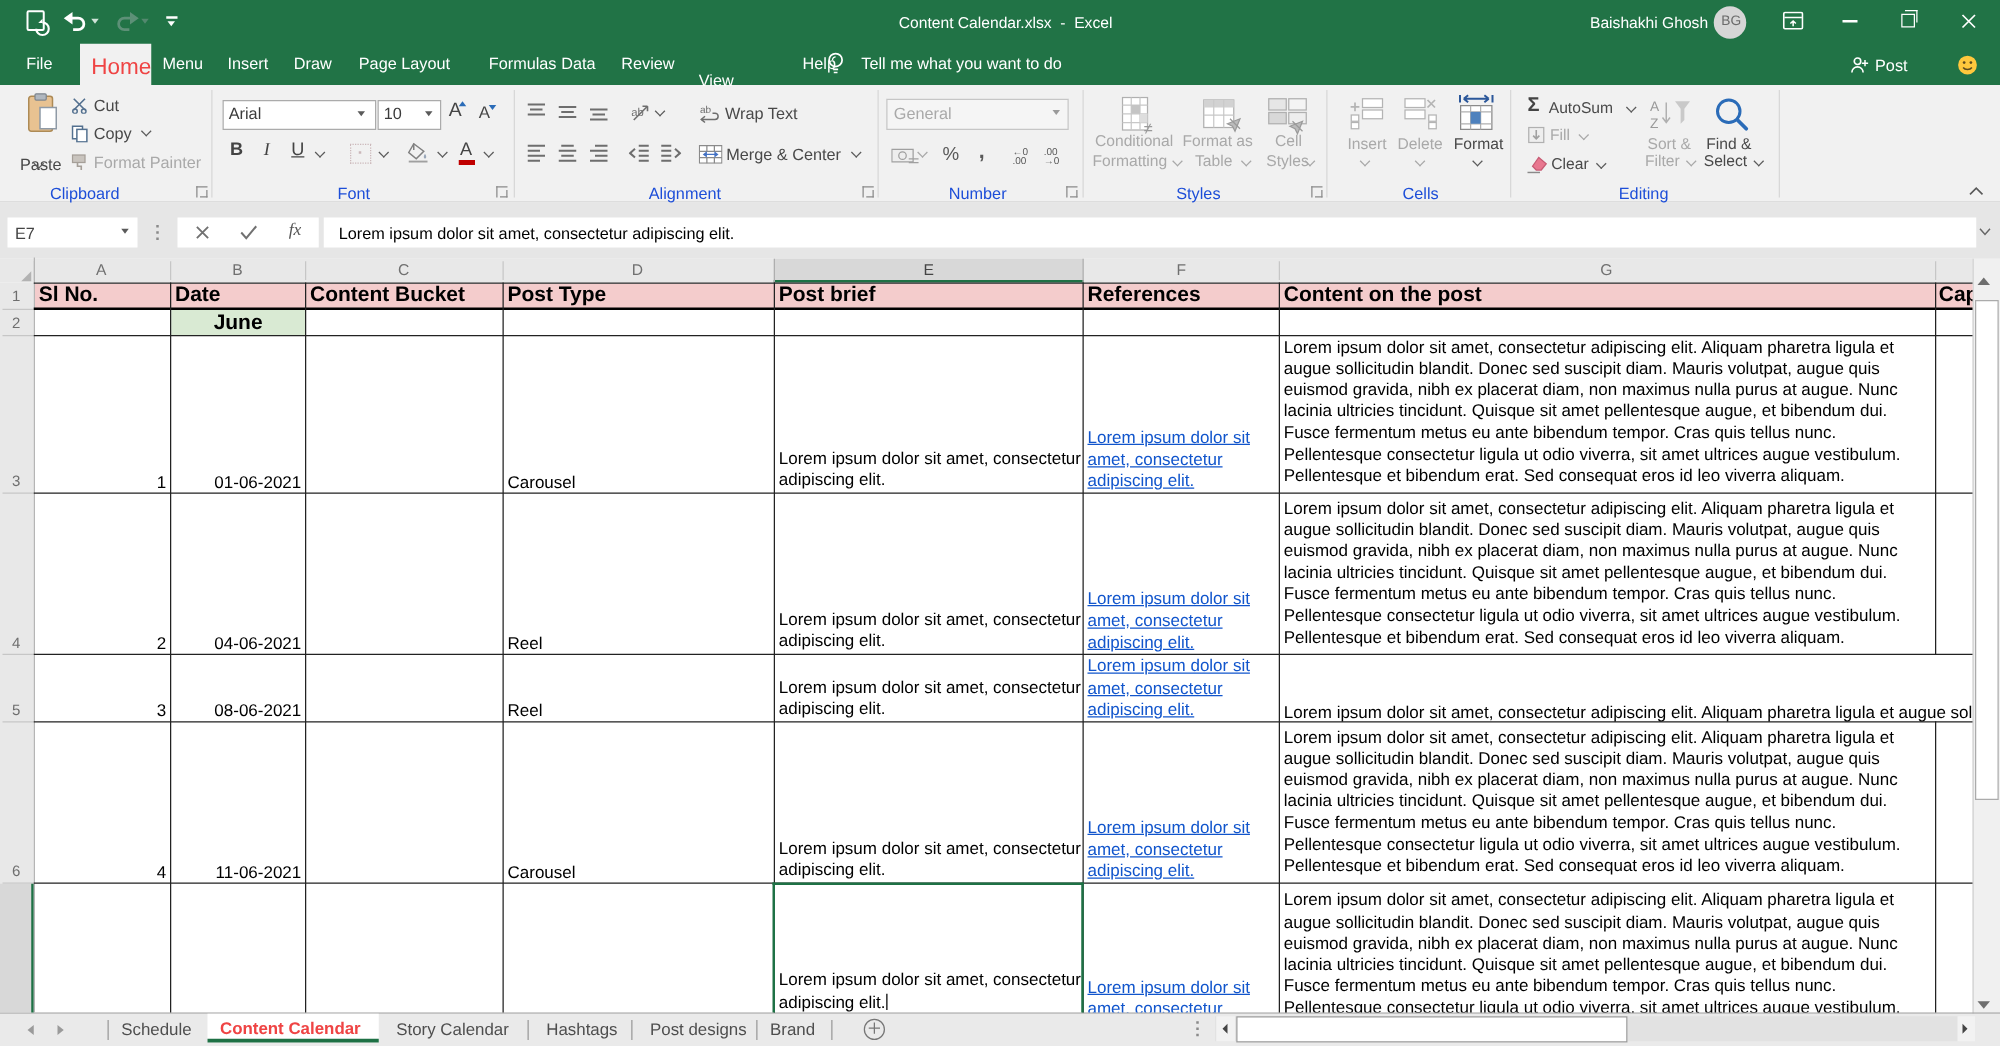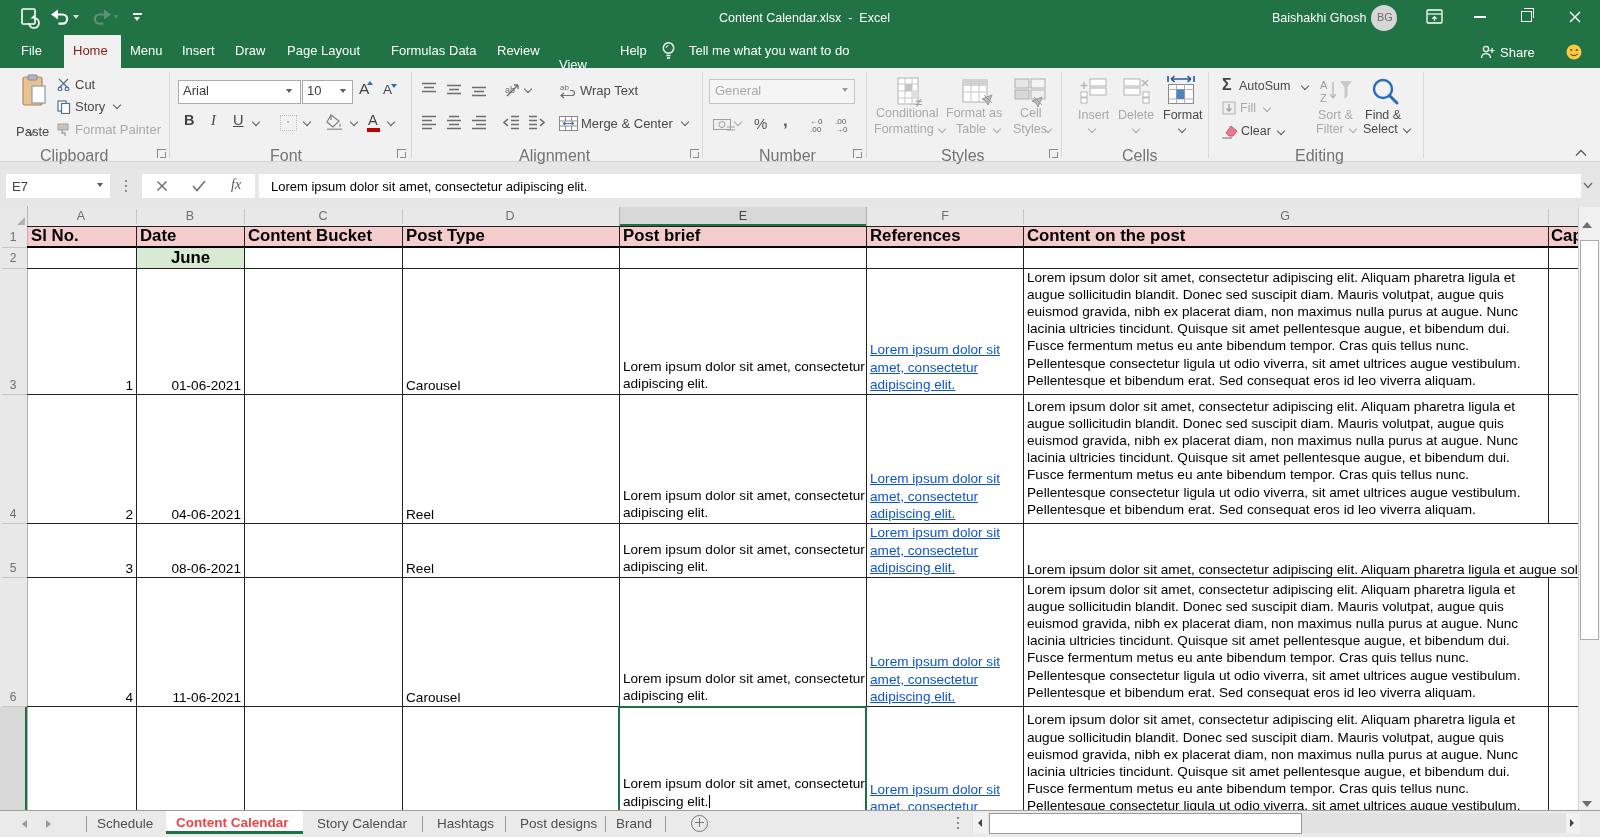--- a/index.html
+++ b/index.html
@@ -7,21 +7,21 @@
 .tx{position:absolute;white-space:nowrap}
 .c13{font-size:13.6px;line-height:17.2px;color:#000}
 .rt{text-align:right}
 .hd{position:absolute;top:226px;font-size:16.8px;line-height:20.5px;font-weight:bold;color:#000;white-space:nowrap}
 .lnk{color:#1155cc;text-decoration:underline}
 .vline{position:absolute;width:1px;background:#222}
 .hline{position:absolute;height:1px;background:#222}
 .wtx{color:#fff;font-size:13px}
 .rtx{font-size:12.5px;color:#494949}
 .dis{color:#a9a9a9}
-.glab{position:absolute;font-size:16px;color:#737373}
+.glab{position:absolute;font-size:13px;color:#1d4ed8}
 .dn{position:absolute;width:0;height:0;border-left:3.5px solid transparent;border-right:3.5px solid transparent;border-top:4px solid #5a5a5a}
 .dn.gray{border-top-color:#9a9a9a}
 .vv{position:absolute;width:5px;height:5px;border-left:1.4px solid #5a5a5a;border-bottom:1.4px solid #5a5a5a;transform:rotate(-45deg)}
 .vv.gray{border-color:#a8a8a8}
 .hdrL{position:absolute;font-size:12.5px;color:#707070;top:209px;text-align:center;width:40px}
 .gnum{position:absolute;font-size:12px;color:#6e6e6e;width:22px;text-align:center}
 .launch{position:absolute;width:8px;height:8px;border-left:1px solid #8a8a8a;border-top:1px solid #8a8a8a}
 .launch:after{content:"";position:absolute;left:2px;top:2px;width:5px;height:5px;border-right:1.5px solid #8a8a8a;border-bottom:1.5px solid #8a8a8a}
 </style></head>
 <body>
@@ -73,42 +73,42 @@
 </svg>
 <div class="ab" style="left:1474px;top:16px;width:12px;height:1.6px;background:#fff"></div>
 <div class="ab" style="left:1521px;top:11px;width:9px;height:9px;border:1.3px solid #fff"></div>
 <div class="ab" style="left:1524px;top:8px;width:9px;height:9px;border-top:1.3px solid #fff;border-right:1.3px solid #fff"></div>
 <svg class="ab" style="left:1569px;top:11px" width="12" height="12" viewBox="0 0 12 12">
 <path d="M1 1 L11 11 M11 1 L1 11" stroke="#fff" stroke-width="1.4"></path>
 </svg>
 
 <div class="ab" style="left:64px;top:35px;width:57px;height:33px;background:#f1f1f1"></div>
 <div class="tx wtx" style="left:21px;top:43px">File</div>
-<div class="tx" style="left:73px;top:43px;font-size:13px;color:#7f1d1d">Home</div>
+<div class="tx" style="left:73px;top:43px;font-size:18px;color:#ef4444">Home</div>
 <div class="tx wtx" style="left:130px;top:43px">Menu</div>
 <div class="tx wtx" style="left:182px;top:43px">Insert</div>
 <div class="tx wtx" style="left:235px;top:43px">Draw</div>
 <div class="tx wtx" style="left:287px;top:43px">Page Layout</div>
 <div class="tx wtx" style="left:391px;top:43px">Formulas</div>
 <div class="tx wtx" style="left:449px;top:43px">Data</div>
 <div class="tx wtx" style="left:497px;top:43px">Review</div>
 <div class="tx wtx" style="left:559px;top:57px">View</div>
-<div class="tx wtx" style="left:620px;top:43px">Help</div>
+<div class="tx wtx" style="left:642px;top:43px">Help</div>
 <svg class="ab" style="left:661px;top:40px" width="15" height="22" viewBox="0 0 15 22">
 <circle cx="7.5" cy="8" r="5.2" fill="none" stroke="#fff" stroke-width="1.4"></circle>
 <path d="M5.5 15.5 h4 M6 18 h3" stroke="#fff" stroke-width="1.3"></path>
 <path d="M7.5 5.5 a2.5 2.5 0 0 0 -2.5 2.5" fill="none" stroke="#fff" stroke-width="1"></path>
 </svg>
 <div class="tx wtx" style="left:689px;top:43px">Tell me what you want to do</div>
 <svg class="ab" style="left:1480px;top:44px" width="16" height="16" viewBox="0 0 16 16">
 <circle cx="6" cy="5" r="2.6" fill="none" stroke="#fff" stroke-width="1.3"></circle>
 <path d="M1.5 14 a4.5 4.5 0 0 1 9 0" fill="none" stroke="#fff" stroke-width="1.3"></path>
 <path d="M12 4 v5 M9.5 6.5 h5" stroke="#fff" stroke-width="1.2"></path>
 </svg>
-<div class="tx wtx" style="left:1500px;top:45px">Share</div>
+<div class="tx wtx" style="left:1500px;top:45px">Post</div>
 <svg class="ab" style="left:1566px;top:44px" width="16" height="16" viewBox="0 0 16 16">
 <circle cx="8" cy="8" r="7.5" fill="#ffc83d"></circle>
 <circle cx="5.3" cy="6" r="1.1" fill="#5b4a1e"></circle>
 <circle cx="10.7" cy="6" r="1.1" fill="#5b4a1e"></circle>
 <path d="M4.5 10 a4 3 0 0 0 7 0" fill="none" stroke="#5b4a1e" stroke-width="1.2"></path>
 </svg>
 
 <div class="ab" style="left:169px;top:72px;width:1px;height:86px;background:#d8d8d8"></div>
 <div class="ab" style="left:411px;top:72px;width:1px;height:86px;background:#d8d8d8"></div>
 <div class="ab" style="left:702px;top:72px;width:1px;height:86px;background:#d8d8d8"></div>
@@ -127,21 +127,21 @@
 <svg class="ab" style="left:57px;top:78px" width="14" height="13" viewBox="0 0 14 13">
 <path d="M2 1 L11 10 M11 1 L2 10" stroke="#53708f" stroke-width="1.3"></path>
 <circle cx="3" cy="11" r="1.8" fill="none" stroke="#53708f" stroke-width="1.2"></circle>
 <circle cx="10" cy="11" r="1.8" fill="none" stroke="#53708f" stroke-width="1.2"></circle>
 </svg>
 <div class="tx rtx" style="left:75px;top:77px;font-size:13px">Cut</div>
 <svg class="ab" style="left:57px;top:100px" width="14" height="14" viewBox="0 0 14 14">
 <rect x="1" y="1" width="8" height="10" fill="#fff" stroke="#53708f" stroke-width="1.2"></rect>
 <rect x="4.5" y="3.5" width="8" height="10" fill="#fff" stroke="#53708f" stroke-width="1.2"></rect>
 </svg>
-<div class="tx rtx" style="left:75px;top:99px;font-size:13px">Story</div>
+<div class="tx rtx" style="left:75px;top:99px;font-size:13px">Copy</div>
 <div class="vv" style="left:114px;top:102px"></div>
 <svg class="ab" style="left:57px;top:123px" width="14" height="14" viewBox="0 0 14 14">
 <rect x="1" y="1" width="10" height="6" fill="#c9c4be" stroke="#a59f98" stroke-width="1"></rect>
 <path d="M5 7 v3 h3 v3" fill="none" stroke="#a59f98" stroke-width="1.3"></path>
 </svg>
 <div class="tx rtx dis" style="left:75px;top:122px;font-size:13px">Format Painter</div>
 <div class="glab" style="left:40px;top:147px">Clipboard</div>
 <div class="launch" style="left:157px;top:149px"></div>
 
 <div class="ab" style="left:178px;top:80px;width:121px;height:22px;background:#fff;border:1px solid #ababab"></div>

